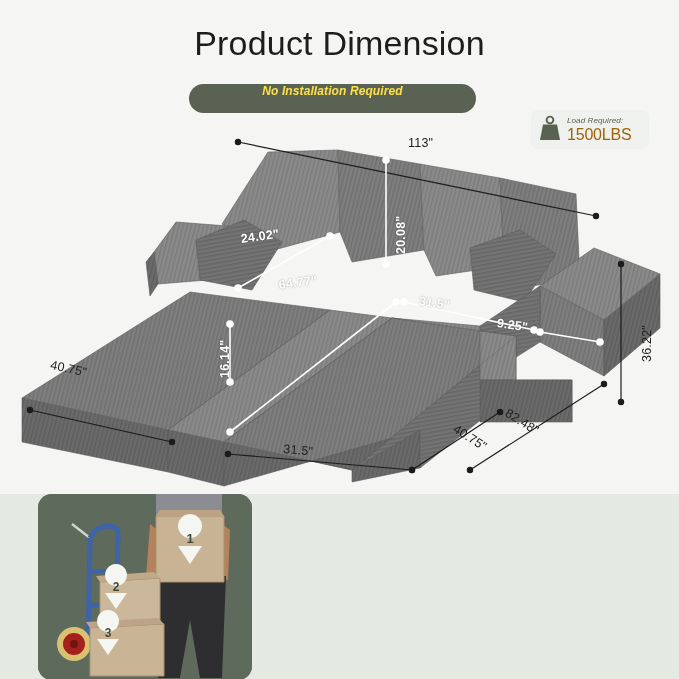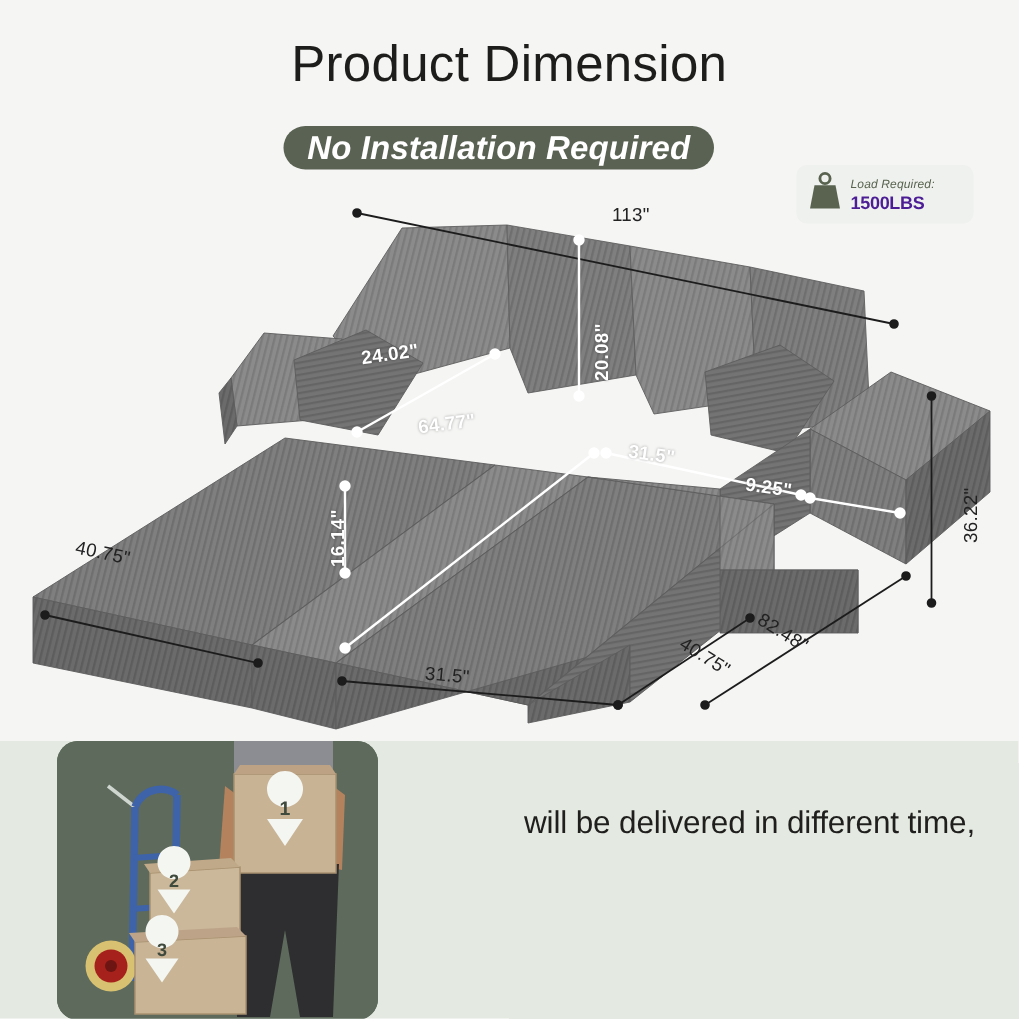--- a/index.html
+++ b/index.html
@@ -15,39 +15,39 @@
   .title {
     position: absolute; left: 0; top: 24px; width: 679px;
     text-align: center;
     font-size: 34px; font-weight: 400; letter-spacing: .2px;
     color: #1d1d1b;
   }
   .badge-install {
     position: absolute; left: 189px; top: 84px;
     width: 287px; height: 29px;
     background: #5a6353; border-radius: 15px;
-    display: flex; align-items: center; justify-content: center;
-    color: #ffffff; font-style: italic; font-weight: 600;
-    font-size: 22px; letter-spacing: .1px;
+    display: flex; align-items: flex-start; justify-content: center;
+    color: #fde047; font-style: italic; font-weight: 600;
+    font-size: 12px; letter-spacing: .1px;
   }
   .badge-load {
     position: absolute; left: 531px; top: 110px;
     width: 118px; height: 39px;
     background: #eef1ee; border-radius: 7px;
     display: flex; align-items: center; gap: 5px;
     padding: 0 7px;
   }
   .badge-load .wt { flex: 0 0 auto; }
   .badge-load .txt { display: flex; flex-direction: column; line-height: 1; }
   .badge-load .cap-label {
     font-size: 8px; font-style: italic; color: #59634f; letter-spacing: .1px;
     margin-bottom: 2px;
   }
   .badge-load .cap-value {
-    font-size: 12px; font-weight: 700; color: #4c1d95; letter-spacing: -.2px;
+    font-size: 16px; font-weight: 400; color: #a16207; letter-spacing: -.2px;
   }
 
   
   .stage { position: absolute; left: 0; top: 130px; width: 679px; height: 360px; }
   .stage svg { display: block; }
 
   
   .dim {
     position: absolute;
     font-size: 12.5px; color: #222; white-space: nowrap;
@@ -297,16 +297,15 @@
         <text x="78" y="97" font-family="Liberation Sans, sans-serif" font-size="12" font-weight="700" fill="#3f4a3d" text-anchor="middle">2</text>
       </g>
       <g>
         <path d="M70,138 a11,11 0 1,1 0.01,0 Z M59,145 L70,161 L81,145 Z" fill="#f4f6f2"></path>
         <text x="70" y="143" font-family="Liberation Sans, sans-serif" font-size="12" font-weight="700" fill="#3f4a3d" text-anchor="middle">3</text>
       </g>
     </svg>
   </div>
 
   <div class="parcel-text">
-    <div class="pt-line2">will be delivered in different time,</div>
   </div>
 
 </div>
 
 </body></html>

